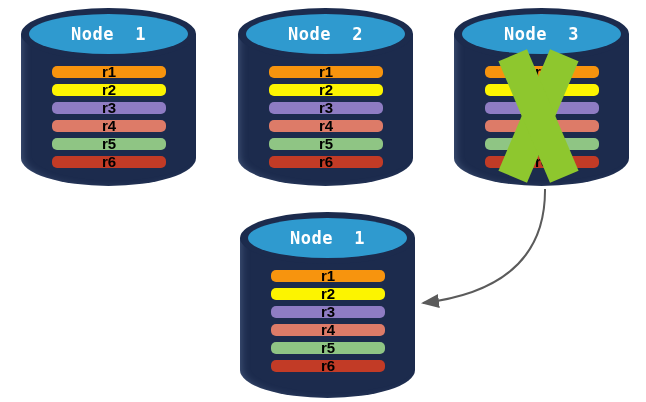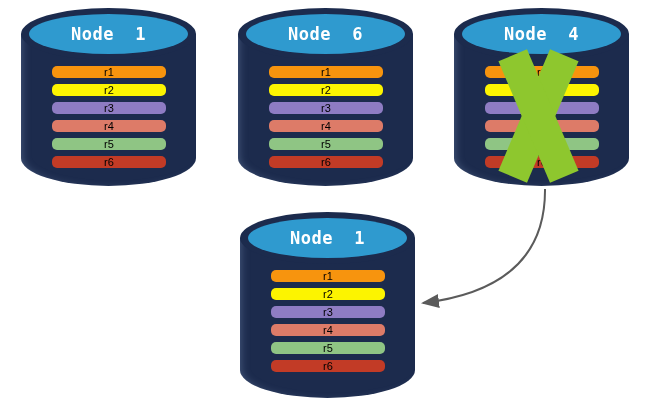--- a/index.html
+++ b/index.html
@@ -49,22 +49,22 @@
   }
   .bars { position: absolute; left: 31px; top: 58px; width: 114px; }
   .bar {
     height: 12px;
     margin-bottom: 6px;
     border-radius: 5px;
     display: flex; align-items: center; justify-content: center;
   }
   .bar span {
     font-family: "Liberation Sans", sans-serif;
-    font-weight: normal;
-    font-size: 11px;
+    font-weight: bold;
+    font-size: 15px;
     line-height: 12px;
     color: var(--bar-label, #000000);
   }
   .x-mark { position: absolute; left: 0; top: 0; width: 100%; height: 100%; }
   .x-stroke {
     position: absolute;
     left: 69px; top: 42px;
     width: 31px; height: 132px;
     background: var(--failure-x, #8EC72E);
   }
@@ -107,21 +107,21 @@
       <div class="bar" style="background-color: rgb(194, 59, 38);">
           <span>r6</span>
         </div>
     </div>
   </div>
 
   <div class="node" style="left:238px; top:8px;">
     <div class="cyl-body"></div>
     <div class="cyl-rim"></div>
     <div class="cyl-top"></div>
-    <div class="cyl-title">Node  6</div>
+    <div class="cyl-title">Node  2</div>
     <div class="bars">
       <div class="bar" style="background-color: rgb(247, 148, 14);">
           <span>r1</span>
         </div>
       <div class="bar" style="background-color: rgb(252, 244, 0);">
           <span>r2</span>
         </div>
       <div class="bar" style="background-color: rgb(142, 124, 195);">
           <span>r3</span>
         </div>
@@ -134,21 +134,21 @@
       <div class="bar" style="background-color: rgb(194, 59, 38);">
           <span>r6</span>
         </div>
     </div>
   </div>
 
   <div class="node" style="left:454px; top:8px;">
     <div class="cyl-body"></div>
     <div class="cyl-rim"></div>
     <div class="cyl-top"></div>
-    <div class="cyl-title">Node  4</div>
+    <div class="cyl-title">Node  3</div>
     <div class="bars">
       <div class="bar" style="background-color: rgb(247, 148, 14);">
           <span>r1</span>
         </div>
       <div class="bar" style="background-color: rgb(252, 244, 0);">
           <span>r2</span>
         </div>
       <div class="bar" style="background-color: rgb(142, 124, 195);">
           <span>r3</span>
         </div>

